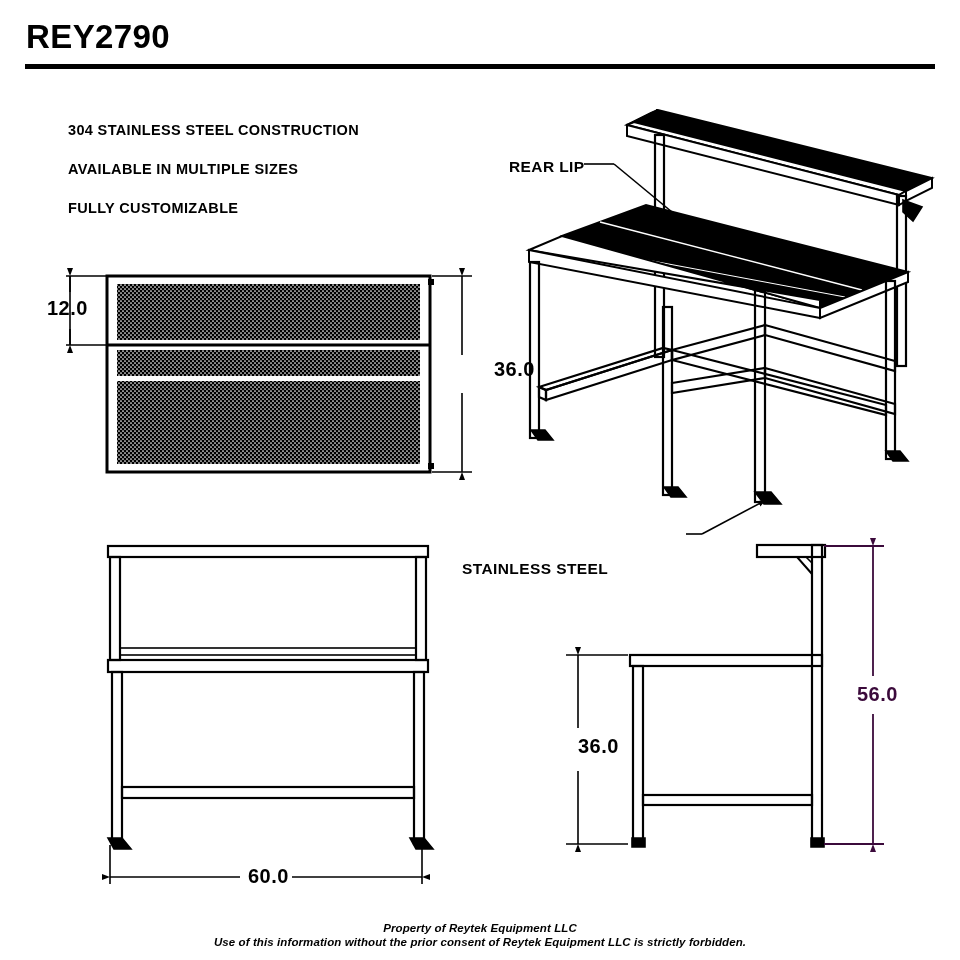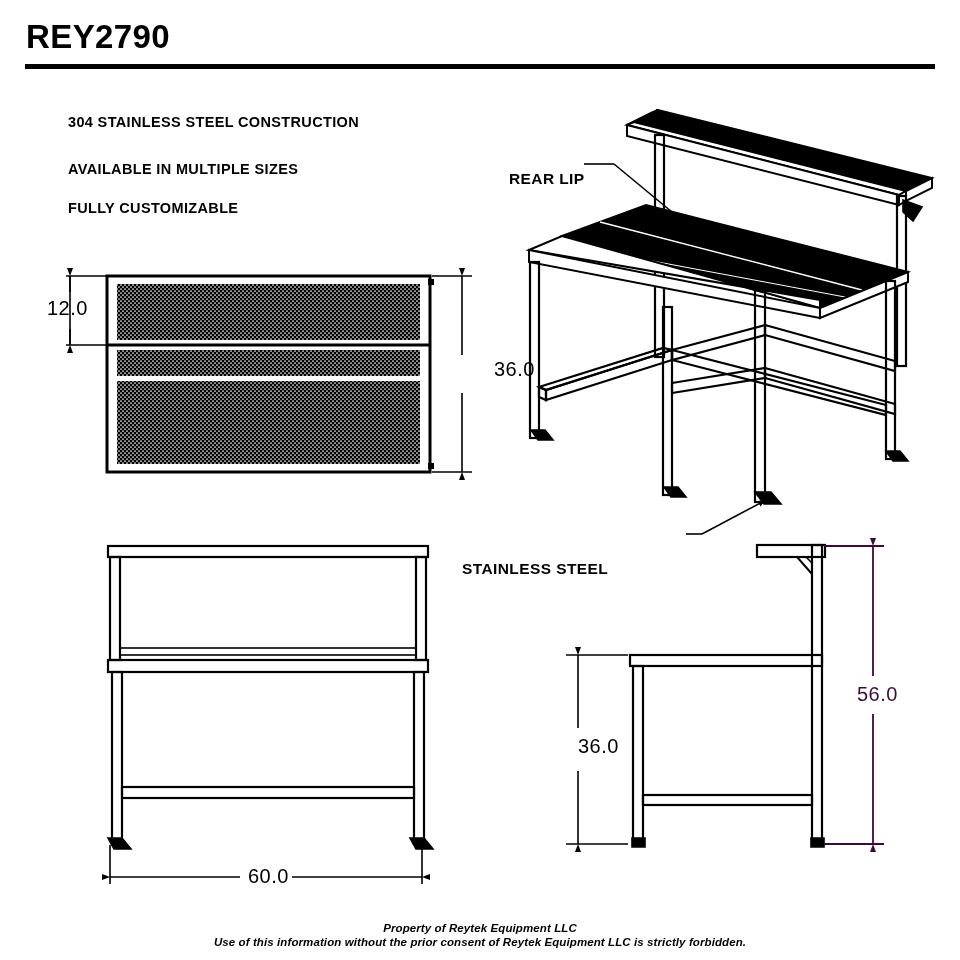--- a/index.html
+++ b/index.html
@@ -18,32 +18,32 @@
   }
   #hdr-part{left:26px;top:18px;font-size:33px;}
   #hdr-name{right:26px;top:18px;font-size:33px;}
   #hdr-rule{position:absolute;left:25px;top:64px;width:910px;height:5px;background:#000;}
 
   
   .feat{
     position:absolute;left:68px;font-size:14.5px;font-weight:700;
     letter-spacing:.35px;white-space:nowrap;
   }
-  #feat0{top:114px;}
+  #feat0{top:122px;}
   #feat1{top:161px;}
   #feat2{top:200px;}
 
   
   .callout{position:absolute;font-size:15.5px;font-weight:700;letter-spacing:.4px;white-space:nowrap;}
-  #co-rearlip{left:509px;top:170px;}
+  #co-rearlip{left:509px;top:158px;}
   #co-lev0{left:462px;top:520px;margin-top:40px;}
   #co-lev1{left:462px;top:530px;}
 
   
-  .dim{position:absolute;font-size:20px;font-weight:400;letter-spacing:.5px;white-space:nowrap;}
+  .dim{position:absolute;font-size:20px;font-weight:700;letter-spacing:.5px;white-space:nowrap;}
   #dim-12{left:47px;top:297px;}
   #dim-36top{left:494px;top:358px;}
   #dim-60{left:248px;top:865px;}
   #dim-36side{left:578px;top:735px;}
   #dim-56{left:857px;top:683px;color:#3b0a3b;}
 
   
   .foot{
     position:absolute;width:100%;text-align:center;
     font-size:11.5px;font-weight:700;font-style:italic;letter-spacing:.1px;

